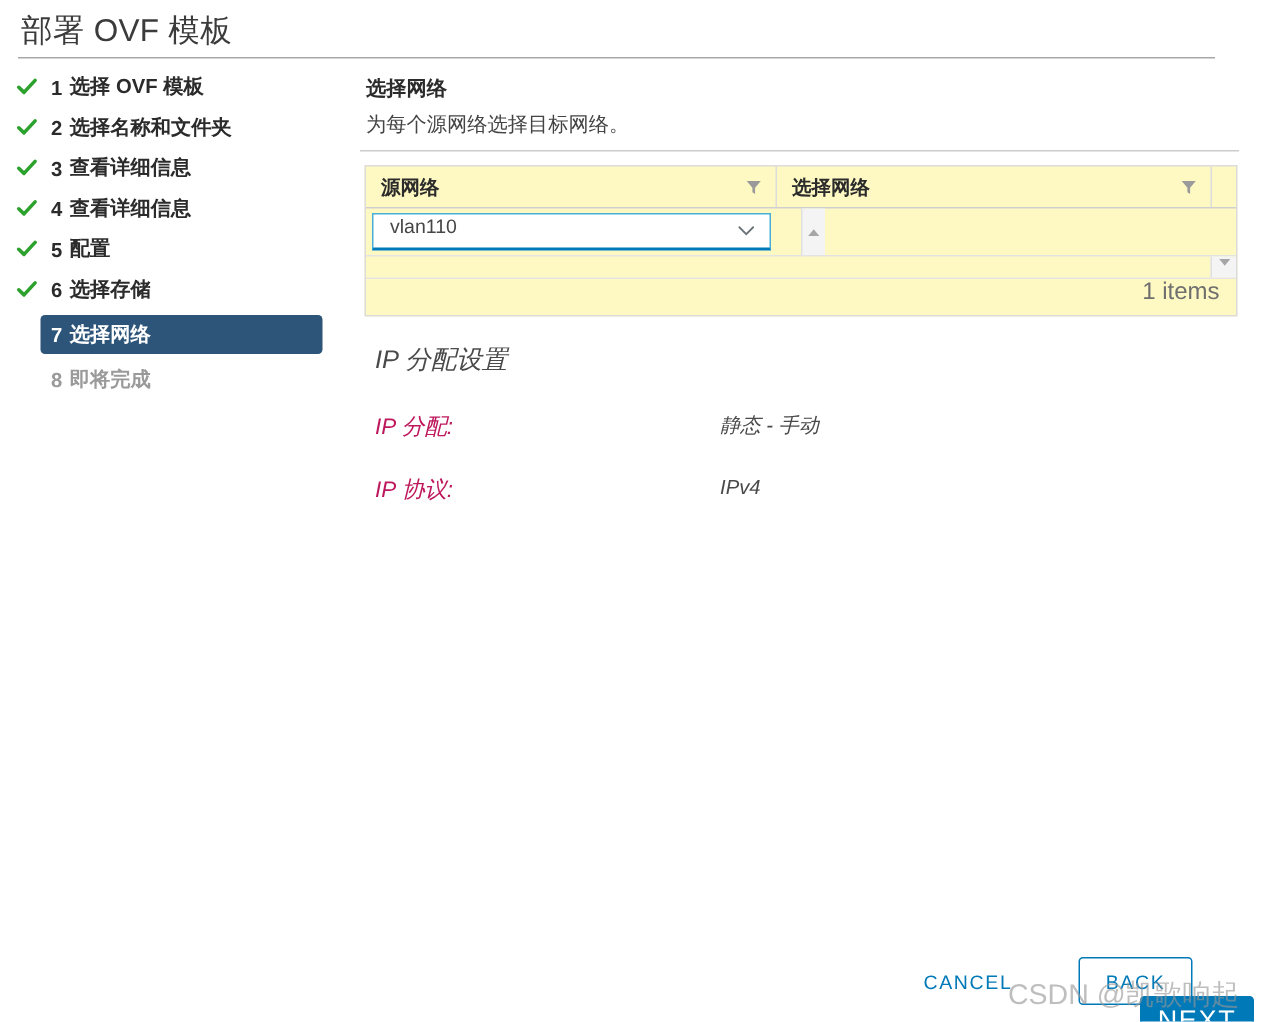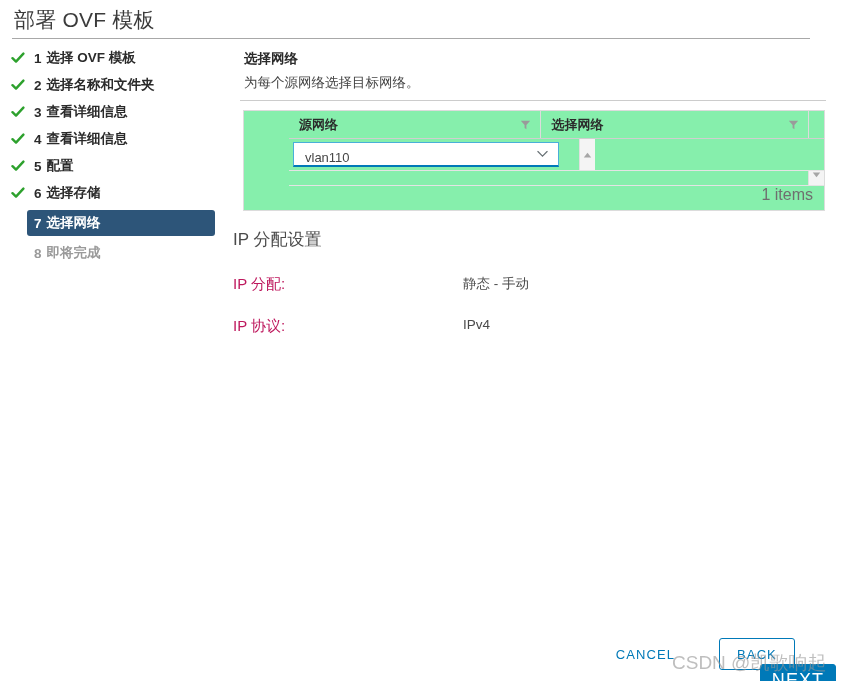--- a/index.html
+++ b/index.html
@@ -114,22 +114,21 @@
     margin: 0 0 9px 4px;
   }
 
   
   .net-table {
     position: relative;
     width: 582px;
     margin-left: 7px;
     border: 1px solid #dcdcdc;
     box-sizing: border-box;
-    background: #86efac;
-    padding-left: 45px;
+    background: #fef9c3;
   }
   .net-thead {
     display: flex;
     height: 27px;
     border-bottom: 1px solid #cfcfcf;
   }
   .th {
     display: flex;
     align-items: center;
     font-size: 13px;
@@ -196,21 +195,21 @@
 
   
   .net-select {
     width: 266px;
     height: 25px;
     border: 1px solid #49afd9;
     border-bottom: 2px solid #0079b8;
     box-sizing: border-box;
     background: #ffffff;
     display: flex;
-    align-items: flex-end;
+    align-items: flex-start;
     padding: 0 8px 0 11px;
     font-size: 13px;
     color: #464646;
     position: relative;
   }
   .net-select .chev {
     position: absolute;
     right: 10px;
     top: 50%;
     transform: translateY(-50%);
@@ -238,23 +237,24 @@
     display: flex;
     justify-content: flex-end;
     padding-right: 11px;
     font-size: 16px;
     color: #6f6f6f;
   }
 
   
   .ip-section {
     position: absolute;
-    left: 233px;
+    left: 250px;
     top: 228px;
     width: 560px;
+    font-style: italic;
   }
   .ip-title {
     font-size: 17px;
     font-weight: 400;
     color: #4a4a4a;
     margin: 0 0 24px 0;
   }
   .ip-row {
     position: relative;
     height: 22px;

